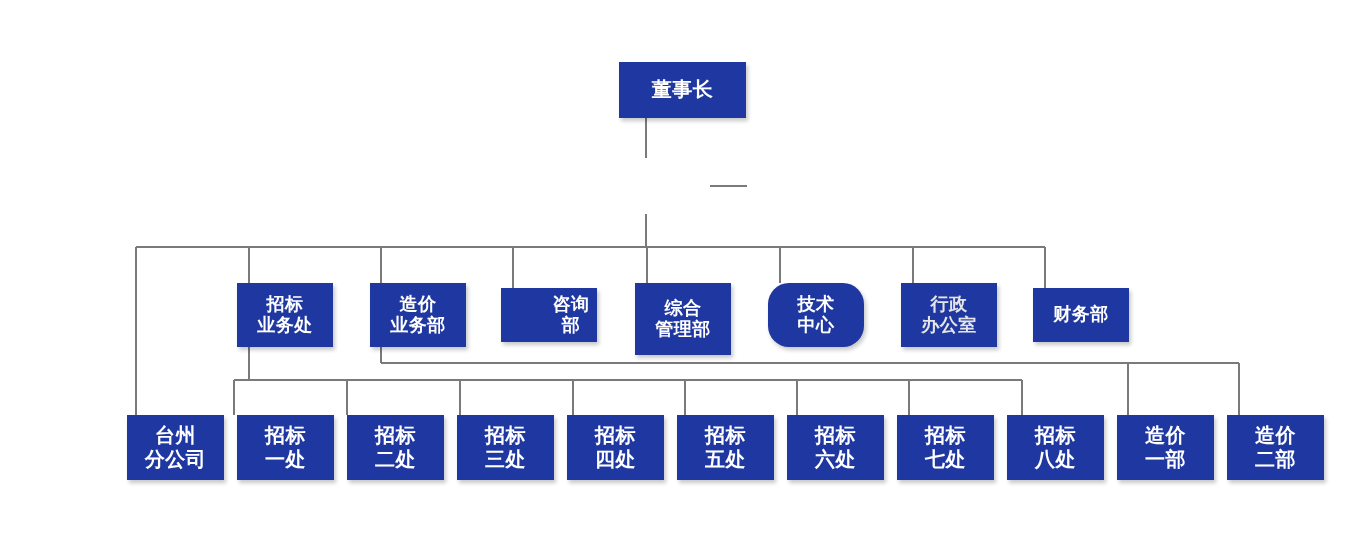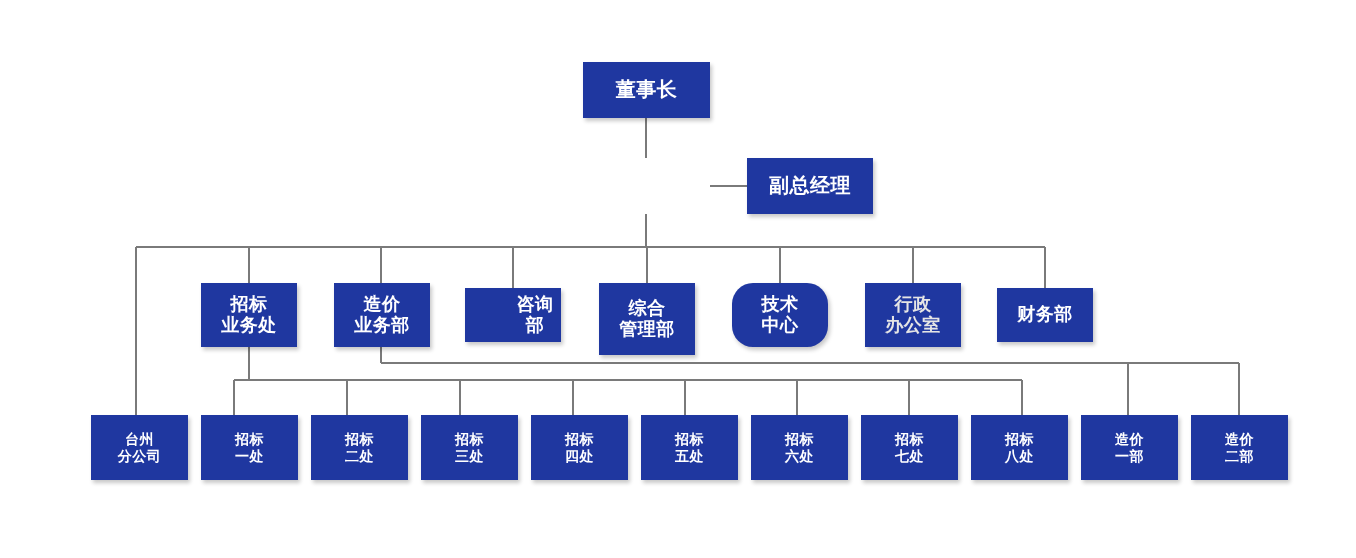--- a/index.html
+++ b/index.html
@@ -35,25 +35,26 @@
     text-align: center;
     background: #1F37A0;
     color: #ffffff;
     font-weight: bold;
     letter-spacing: 0.5px;
     line-height: 1.18;
     box-shadow: 2px 3px 4px rgba(0,0,0,0.22);
     z-index: 2;
     white-space: pre-line;
     font-size: 19px;
+    margin-left: 36px;
   }
   .node.lvl-1 { font-size: 20px; }
   .node.lvl-2 { font-size: 20px; }
   .node.lvl-3 { font-size: 18px; }
-  .node.lvl-4 { font-size: 14px; }
+  .node.lvl-4 { font-size: 20px; }
 </style>
 </head>
 <body>
 
 <div id="chart-root">
   <svg id="connector-layer" viewBox="0 0 1356 558" xmlns="http://www.w3.org/2000/svg">
       <line x1="646" y1="118" x2="646" y2="158" stroke="#7A7A7A" stroke-width="1.6" shape-rendering="crispEdges"></line>
       <line x1="710" y1="186" x2="747" y2="186" stroke="#7A7A7A" stroke-width="1.6" shape-rendering="crispEdges"></line>
       <line x1="646" y1="214" x2="646" y2="247" stroke="#7A7A7A" stroke-width="1.6" shape-rendering="crispEdges"></line>
       <line x1="136" y1="247" x2="1045" y2="247" stroke="#7A7A7A" stroke-width="1.6" shape-rendering="crispEdges"></line>
@@ -74,21 +75,20 @@
       <line x1="234" y1="380" x2="234" y2="415" stroke="#7A7A7A" stroke-width="1.6" shape-rendering="crispEdges"></line>
       <line x1="347" y1="380" x2="347" y2="415" stroke="#7A7A7A" stroke-width="1.6" shape-rendering="crispEdges"></line>
       <line x1="460" y1="380" x2="460" y2="415" stroke="#7A7A7A" stroke-width="1.6" shape-rendering="crispEdges"></line>
       <line x1="573" y1="380" x2="573" y2="415" stroke="#7A7A7A" stroke-width="1.6" shape-rendering="crispEdges"></line>
       <line x1="685" y1="380" x2="685" y2="415" stroke="#7A7A7A" stroke-width="1.6" shape-rendering="crispEdges"></line>
       <line x1="797" y1="380" x2="797" y2="415" stroke="#7A7A7A" stroke-width="1.6" shape-rendering="crispEdges"></line>
       <line x1="909" y1="380" x2="909" y2="415" stroke="#7A7A7A" stroke-width="1.6" shape-rendering="crispEdges"></line>
       <line x1="1022" y1="380" x2="1022" y2="415" stroke="#7A7A7A" stroke-width="1.6" shape-rendering="crispEdges"></line>
     </svg>
 <div class="node lvl-1" style="left: 583px; top: 62px; width: 127px; height: 56px; background: rgb(31, 55, 160); color: rgb(255, 255, 255);">董事长</div>
-    <div class="node lvl-2" style="left: 747px; top: 158px; width: 126px; height: 56px; background: rgb(31, 55, 160); color: rgb(255, 255, 255);">副总经理</div>
     <div class="node lvl-3" style="left: 201px; top: 283px; width: 96px; height: 64px; background: rgb(31, 55, 160); color: rgb(255, 255, 255);">招标
 业务处</div>
     <div class="node lvl-3" style="left: 334px; top: 283px; width: 96px; height: 64px; background: rgb(31, 55, 160); color: rgb(255, 255, 255);">造价
 业务部</div>
     <div class="node lvl-3" style="left: 465px; top: 288px; width: 96px; height: 54px; background: rgb(31, 55, 160); color: rgb(255, 255, 255); padding-left: 44px;">咨询部</div>
     <div class="node lvl-3" style="left: 599px; top: 283px; width: 96px; height: 72px; background: rgb(31, 55, 160); color: rgb(255, 255, 255);">综合
 管理部</div>
     <div class="node lvl-3" style="left: 732px; top: 283px; width: 96px; height: 64px; background: rgb(31, 55, 160); color: rgb(255, 255, 255); border-radius: 21px;">技术
 中心</div>
     <div class="node lvl-3" style="left: 865px; top: 283px; width: 96px; height: 64px; background: rgb(31, 55, 160); color: #e5e5e5;">行政

